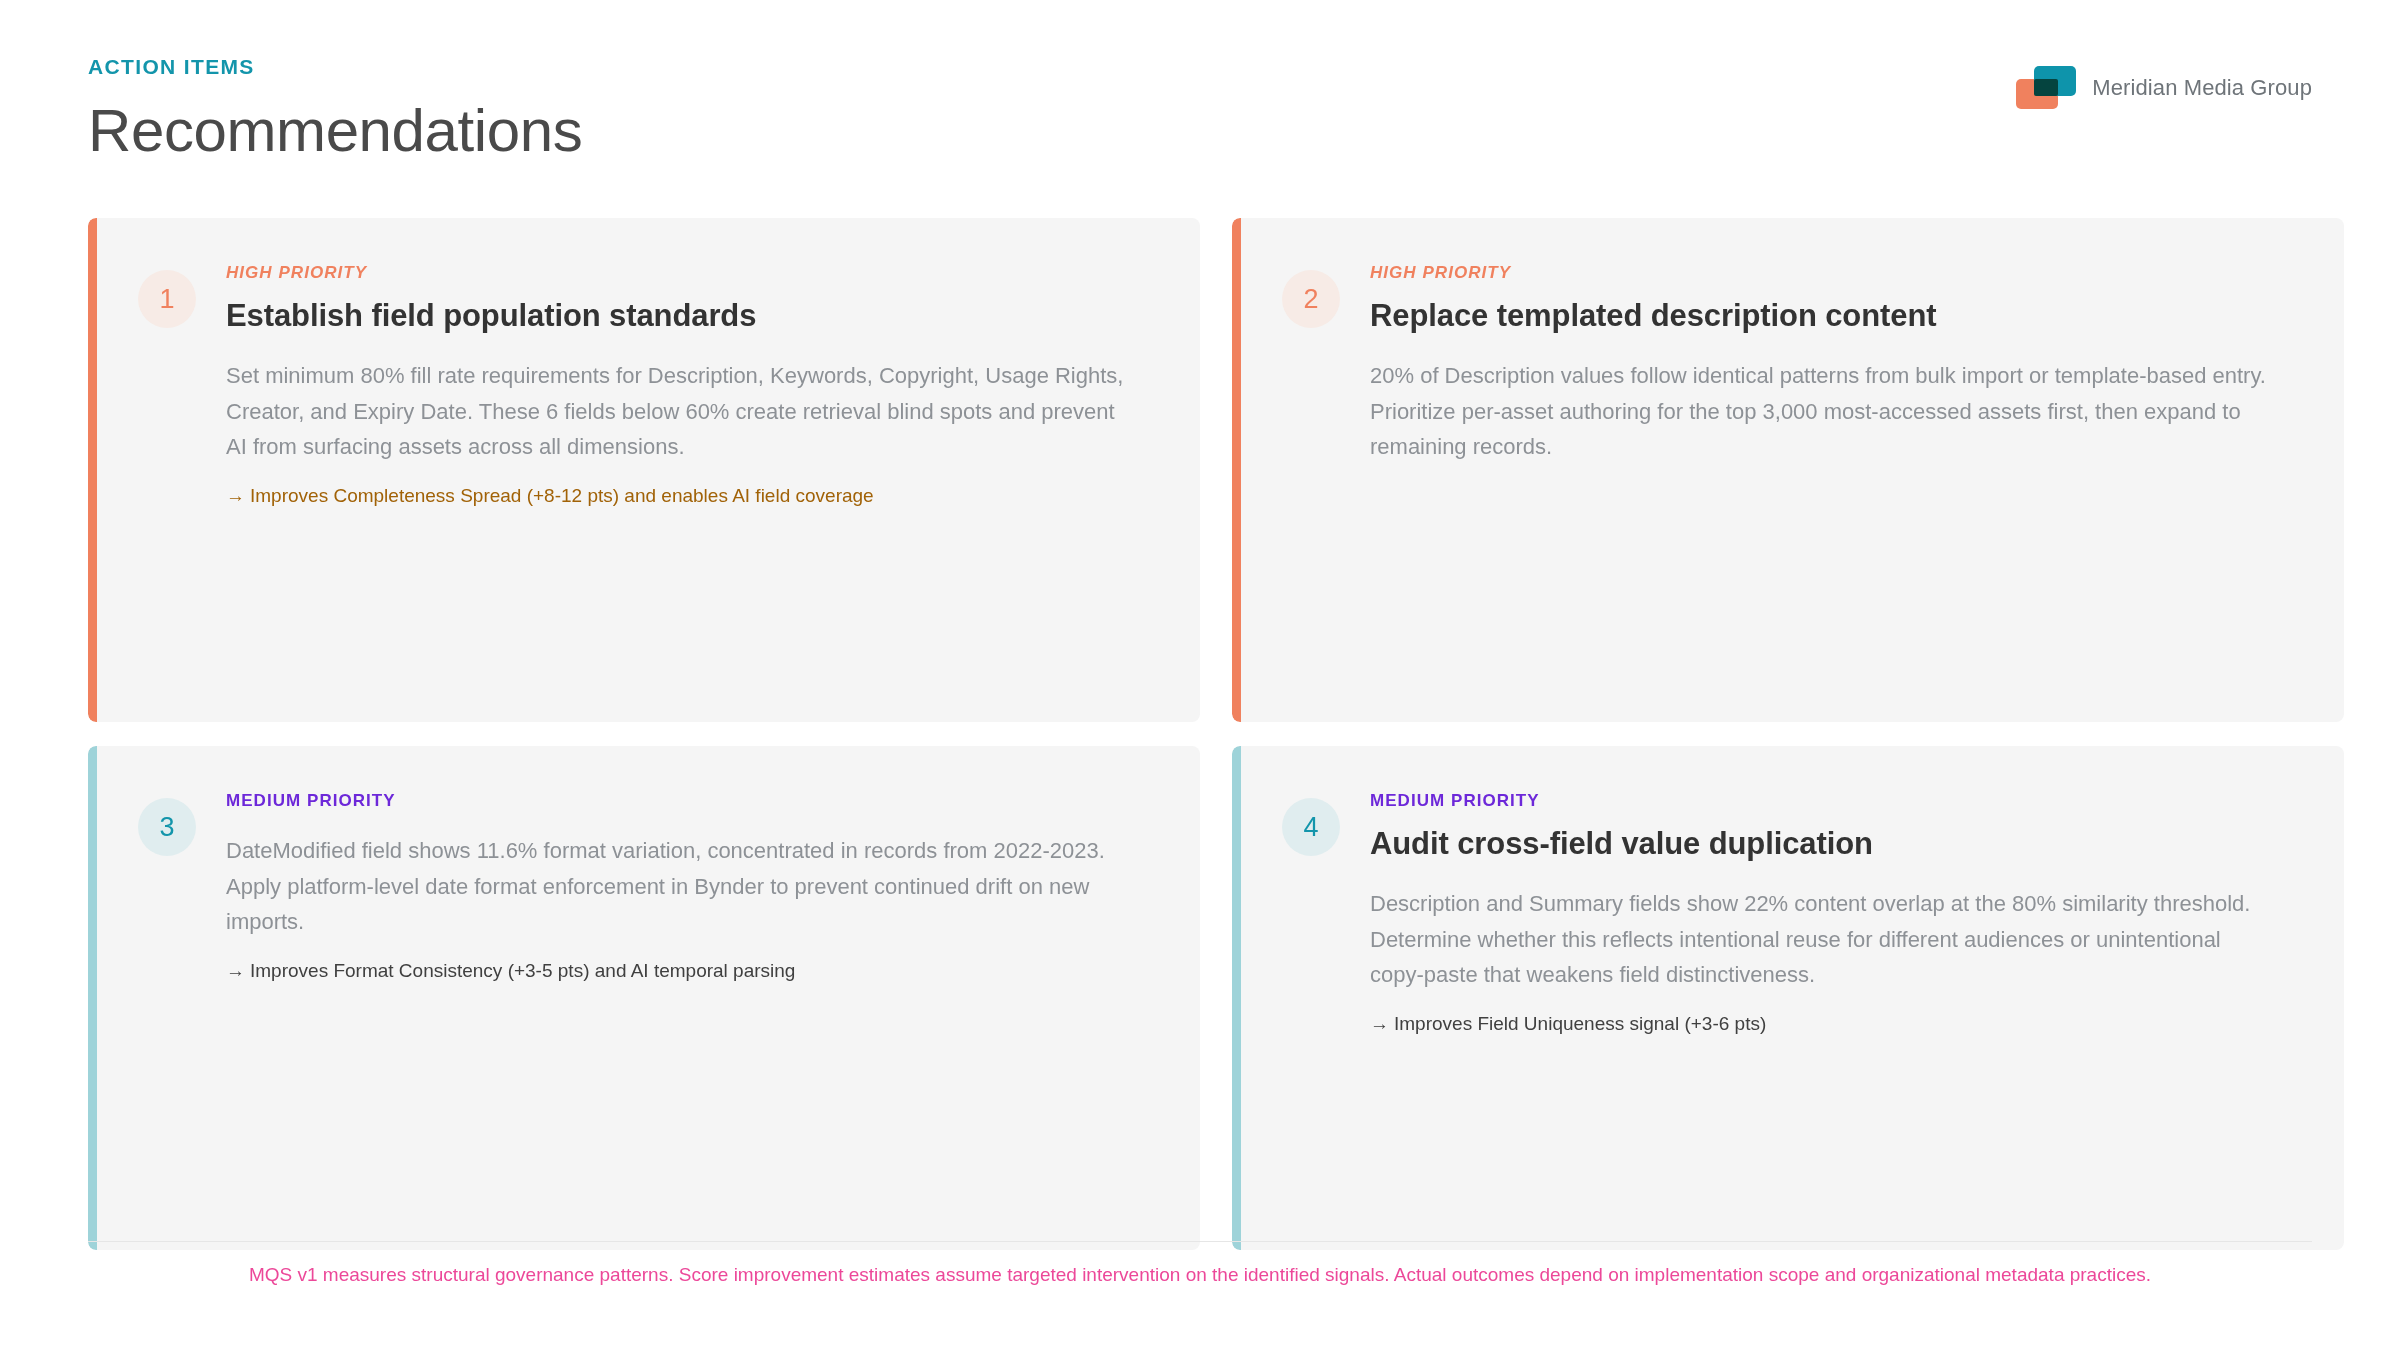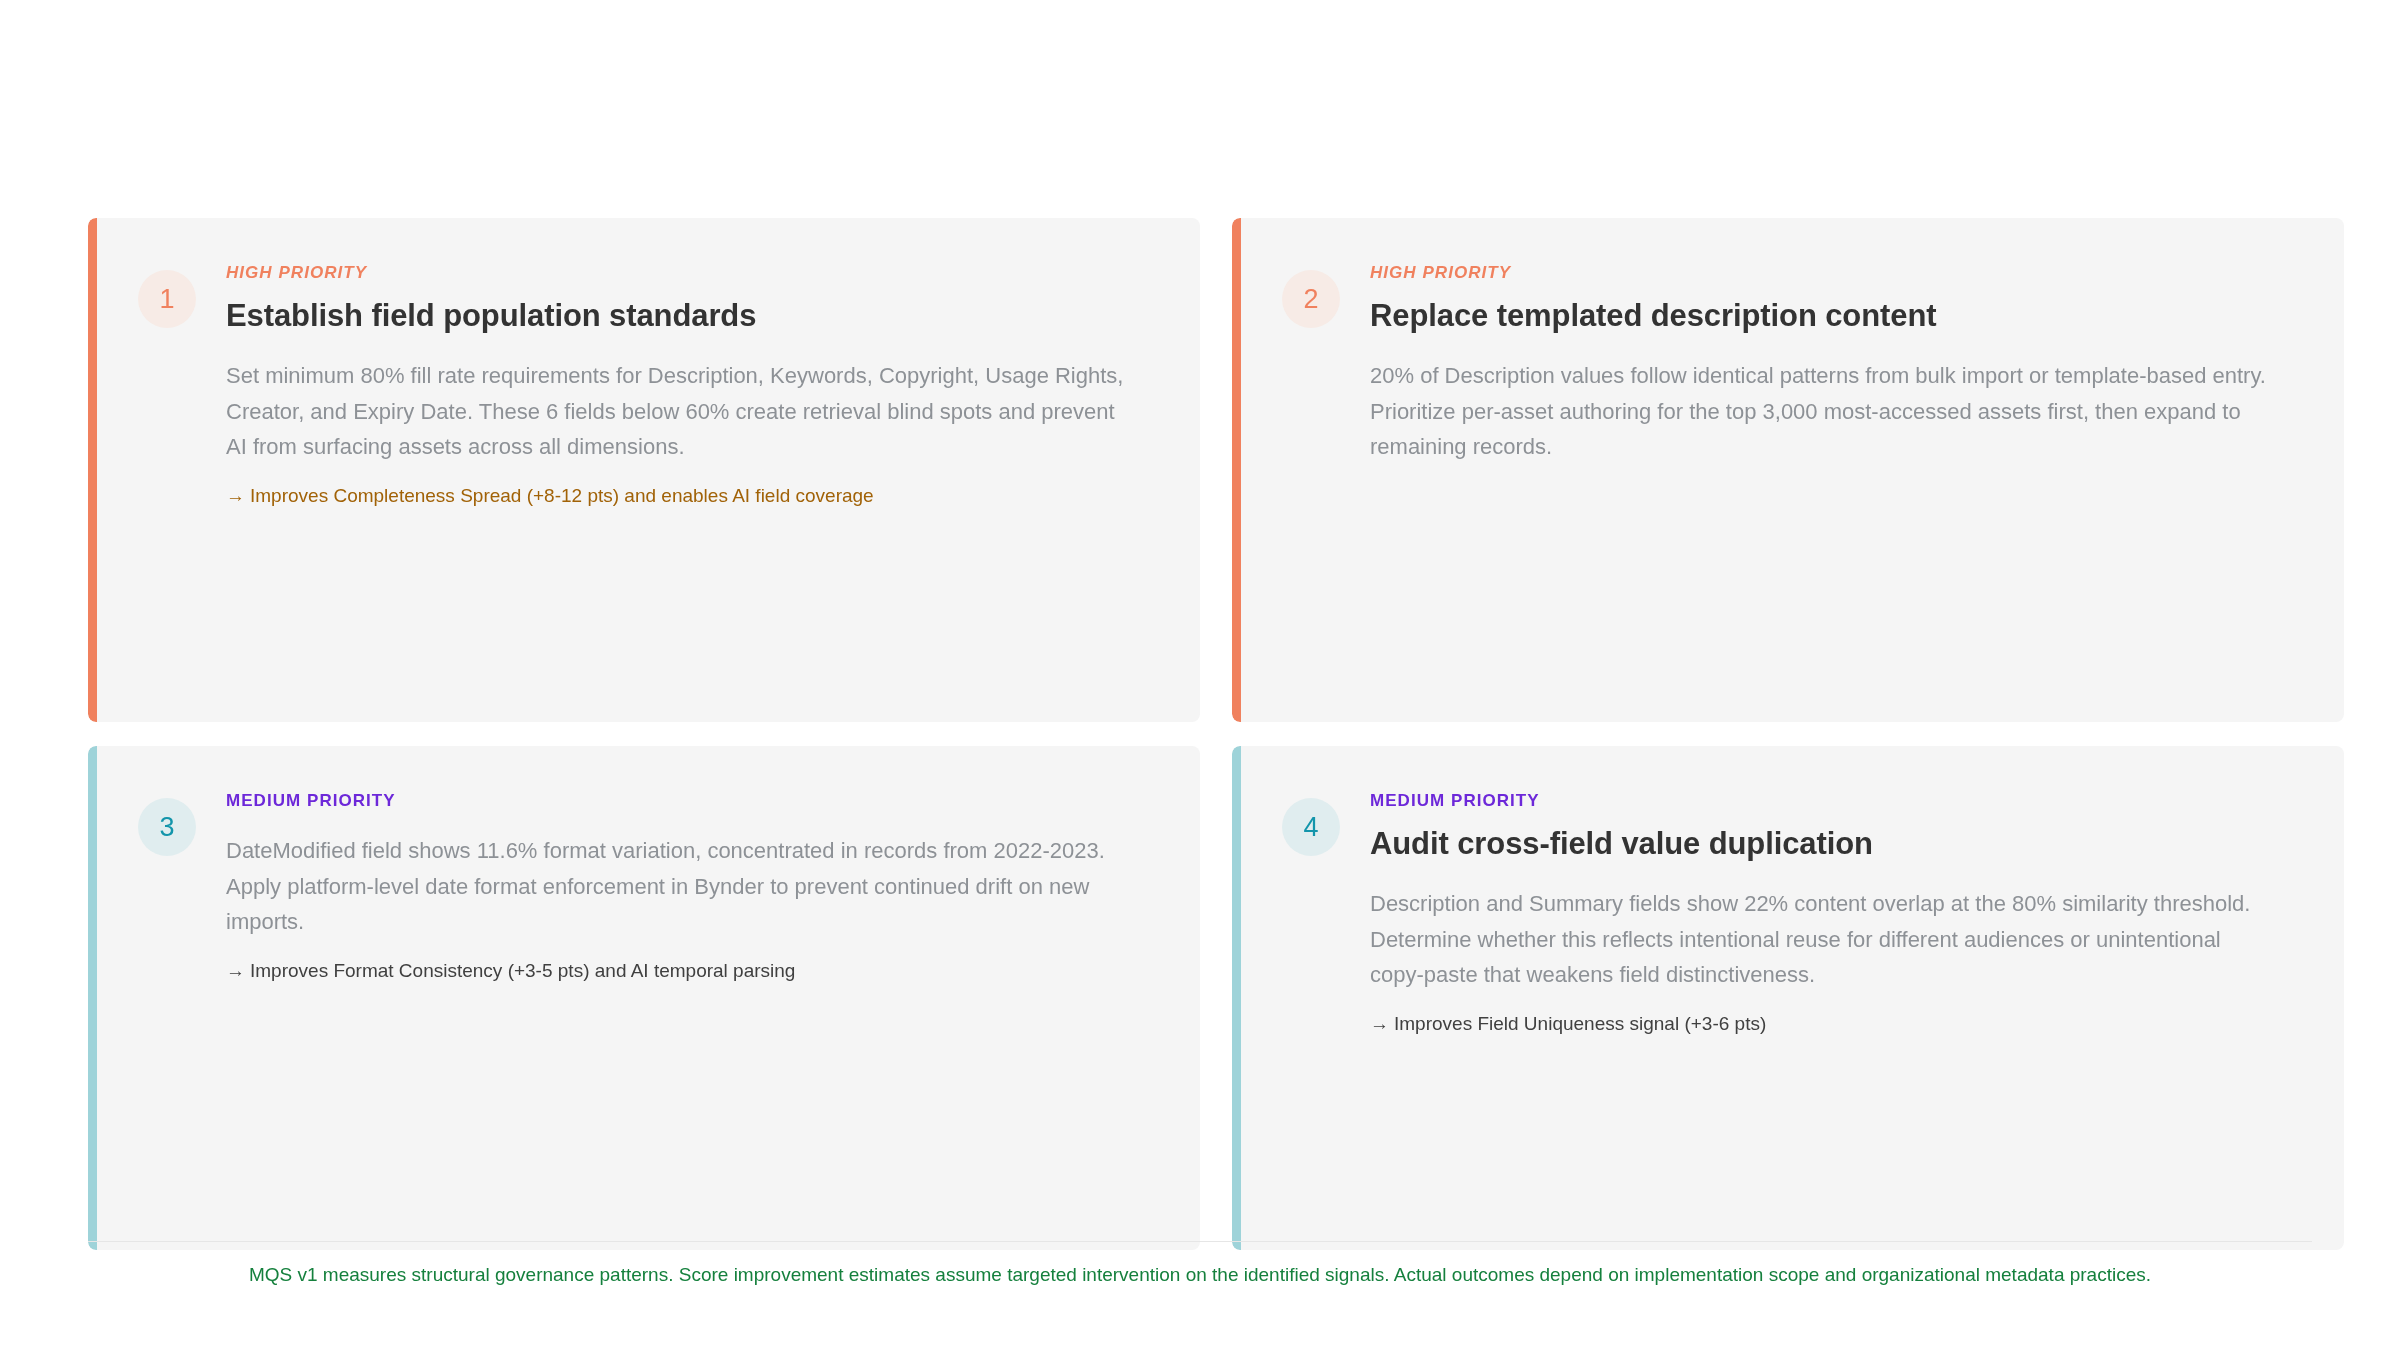--- a/index.html
+++ b/index.html
@@ -169,29 +169,42 @@
     left:88px; top:1241px;
     width:2224px; height:1px;
     background:#e6e6e6;
   }
   .footnote {
     position:absolute;
     left:0; top:1262px;
     width:2400px;
     text-align:center;
     font-size:19px;
-    color:#15803d;
+    color:#ec4899;
     line-height:1.4;
   }
 </style>
 </head>
 <body>
 
 <div class="page">
 
+  <div class="header">
+    <div class="eyebrow">ACTION ITEMS</div>
+    <div class="page-title">Recommendations</div>
+
+    <div class="brand">
+      <div class="brand-mark">
+        <div class="sq-orange"></div>
+        <div class="sq-teal"></div>
+        <div class="sq-overlap"></div>
+      </div>
+      <div class="brand-name">Meridian Media Group</div>
+    </div>
+  </div>
 
   <div class="grid">
 
     <div class="card high">
       <div class="accent"></div>
       <div class="card-inner">
         <div class="badge">1</div>
         <div class="card-body">
           <div class="priority">HIGH PRIORITY</div>
           <div class="card-title">Establish field population standards</div>

